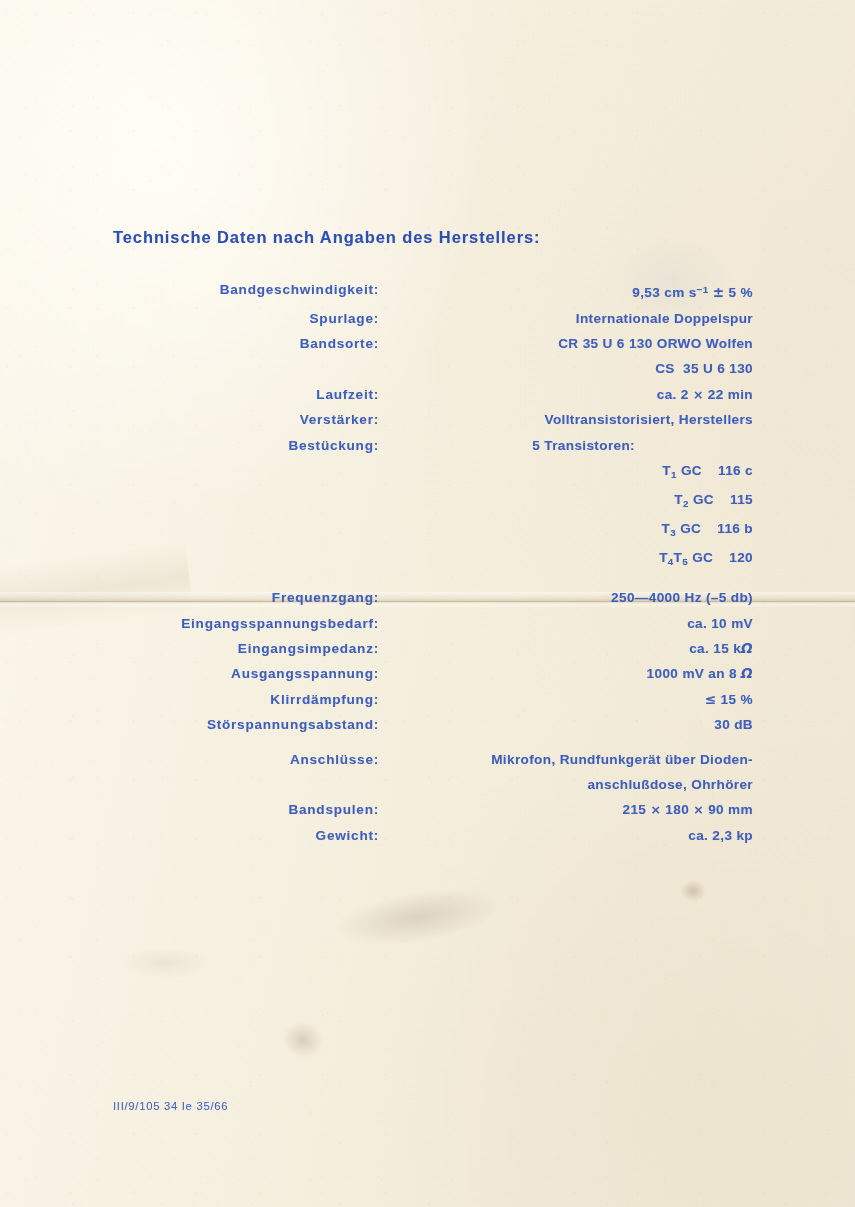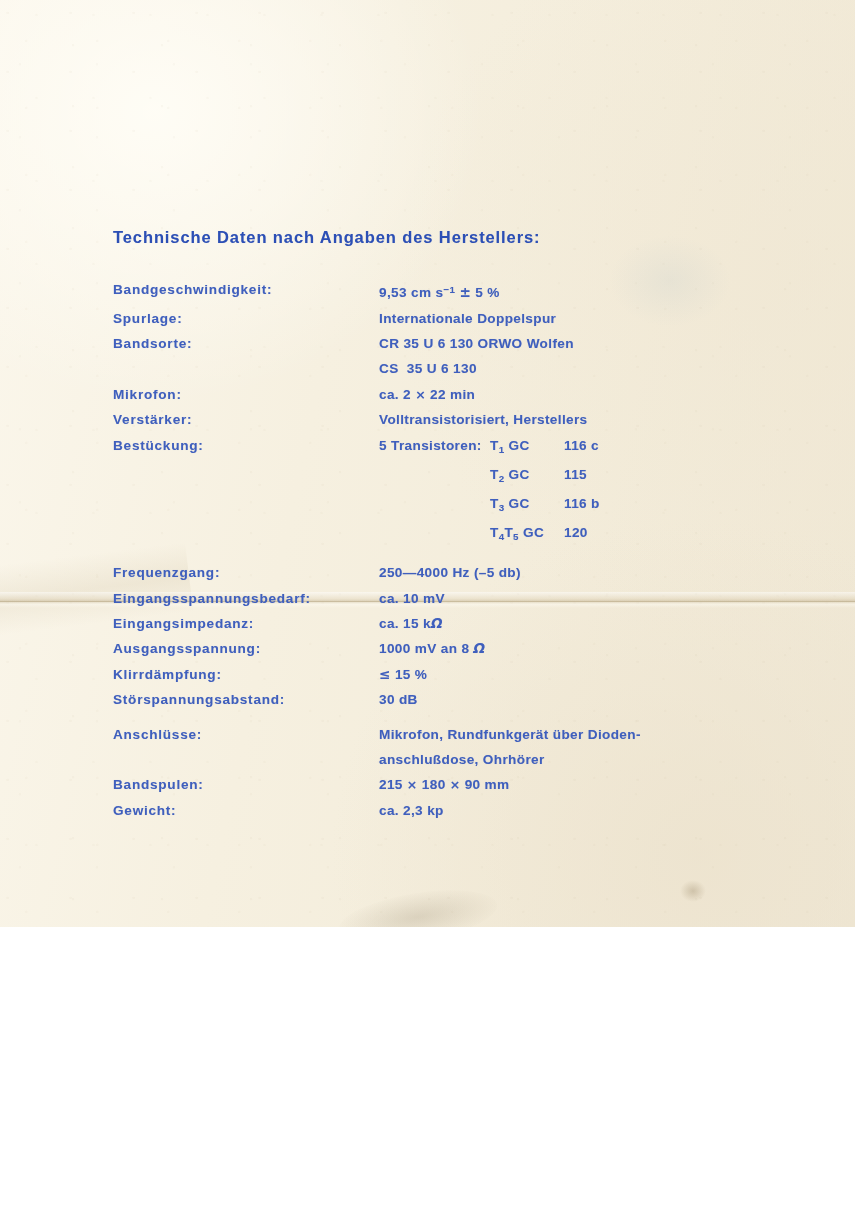--- a/index.html
+++ b/index.html
@@ -8,28 +8,29 @@
     padding: 0;
     background: #ffffff;
   }
   body {
     font-family: "Liberation Sans", sans-serif;
   }
 
   .page {
     position: relative;
     width: 855px;
-    height: 927px;
+    height: 1207px;
     overflow: hidden;
     background-color: #f7f1e2;
     background-image:
       radial-gradient(ellipse 55% 45% at 18% 12%, rgba(255,253,246,0.95) 0%, rgba(255,253,246,0.0) 70%),
       radial-gradient(ellipse 60% 50% at 82% 92%, rgba(236,226,205,0.75) 0%, rgba(236,226,205,0.0) 72%),
       radial-gradient(ellipse 70% 60% at 95% 30%, rgba(240,231,211,0.6) 0%, rgba(240,231,211,0.0) 70%),
       linear-gradient(102deg, #fbf7ec 0%, #f6f0e0 38%, #f3ecda 68%, #efe7d4 100%);
+    text-align: right;
   }
 
   
   .grain {
     position: absolute;
     inset: 0;
     pointer-events: none;
     opacity: 0.55;
     background-image:
       radial-gradient(circle at 12% 22%, rgba(176,158,124,0.10) 0 1px, transparent 1.6px),
@@ -153,20 +154,21 @@
     letter-spacing: 0.75px;
   }
   .spec-table tr.gap-sm td { padding-top: 9px; }
   .spec-table tr.gap-md td { padding-top: 11px; }
 
   .val-line { display: block; }
 
   .tlist {
     display: inline-block;
     vertical-align: top;
+    margin-top: 25px;
   }
   .tlist .trow { display: block; white-space: nowrap; }
   .tcode {
     display: inline-block;
     width: 58px;
   }
   .tnum {
     display: inline-block;
     padding-left: 16px;
   }
@@ -223,21 +225,21 @@
             <td class="value">Internationale Doppelspur</td>
           </tr>
           <tr>
             <td class="label">Bandsorte:</td>
             <td class="value">
               <span class="val-line">CR 35 U 6 130 ORWO Wolfen</span>
               <span class="val-line">CS&nbsp; 35 U 6 130</span>
             </td>
           </tr>
           <tr>
-            <td class="label">Mikrofon:</td>
+            <td class="label">Laufzeit:</td>
             <td class="value">ca. 2 <span class="times">×</span> 22 min</td>
           </tr>
           <tr>
             <td class="label">Verstärker:</td>
             <td class="value">Volltransistorisiert, Herstellers</td>
           </tr>
           <tr>
             <td class="label">Bestückung:</td>
             <td class="value">5 Transistoren:&nbsp; <span class="tlist"><span class="trow"><span class="tcode">T<sub>1</sub> GC</span><span class="tnum">116 c</span></span><span class="trow"><span class="tcode">T<sub>2</sub> GC</span><span class="tnum">115</span></span><span class="trow"><span class="tcode">T<sub>3</sub> GC</span><span class="tnum">116 b</span></span><span class="trow"><span class="tcode">T<sub>4</sub>T<sub>5</sub> GC</span><span class="tnum">120</span></span></span></td>
           </tr>

